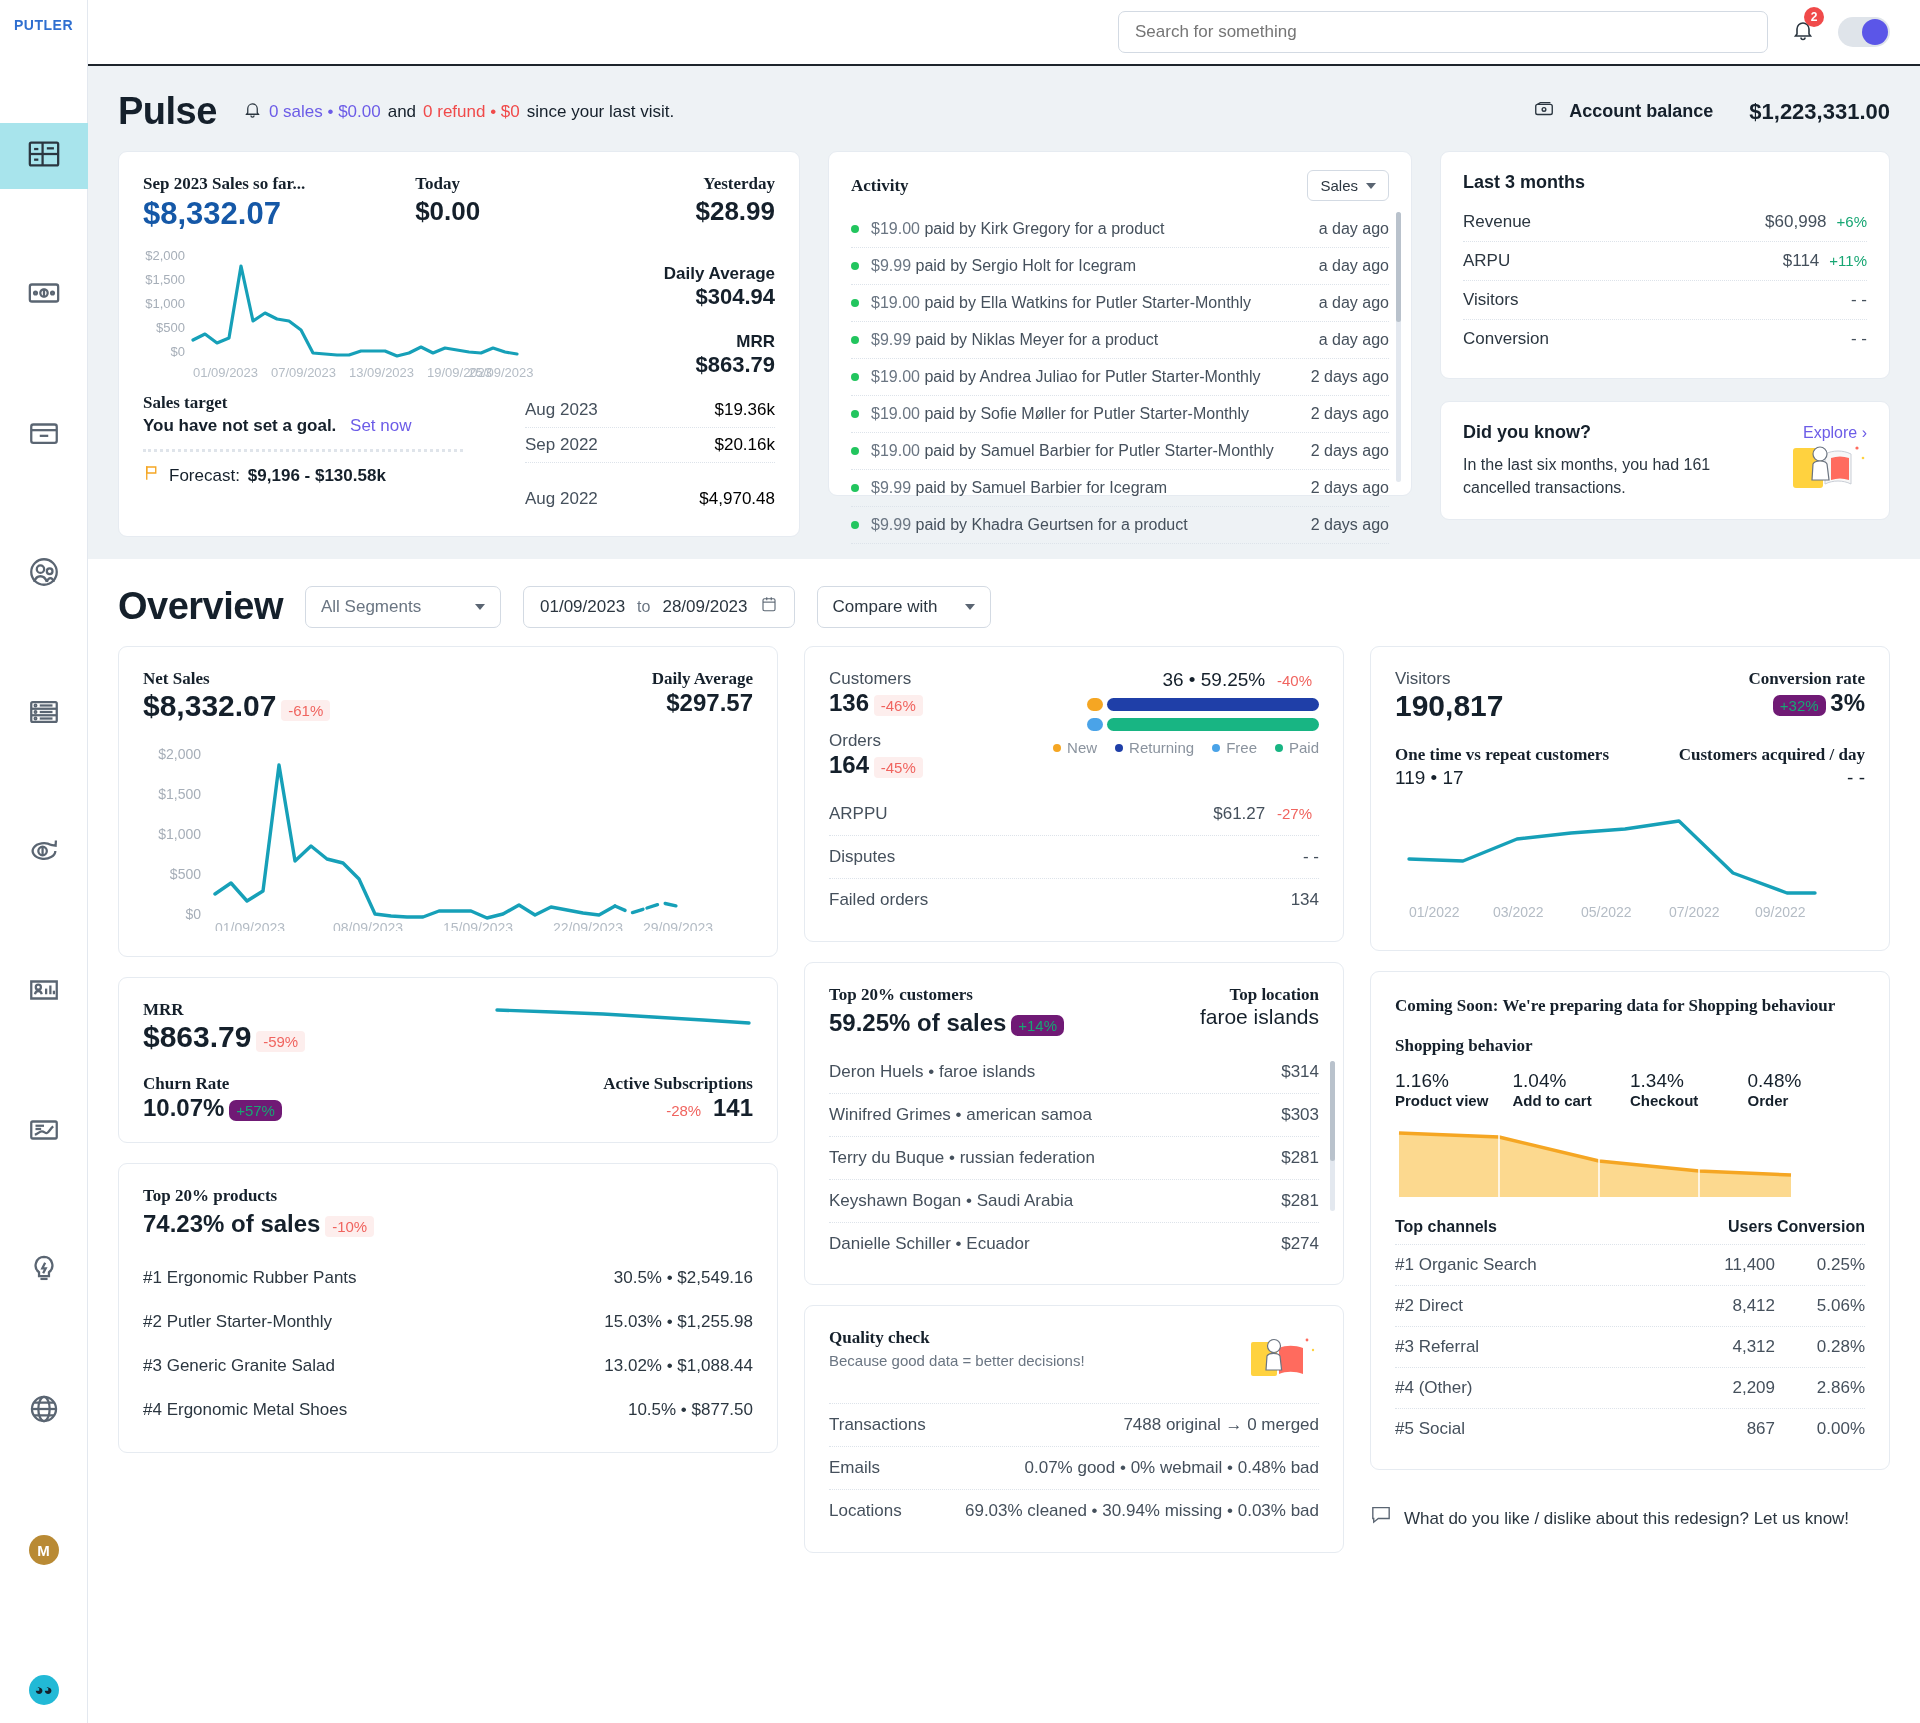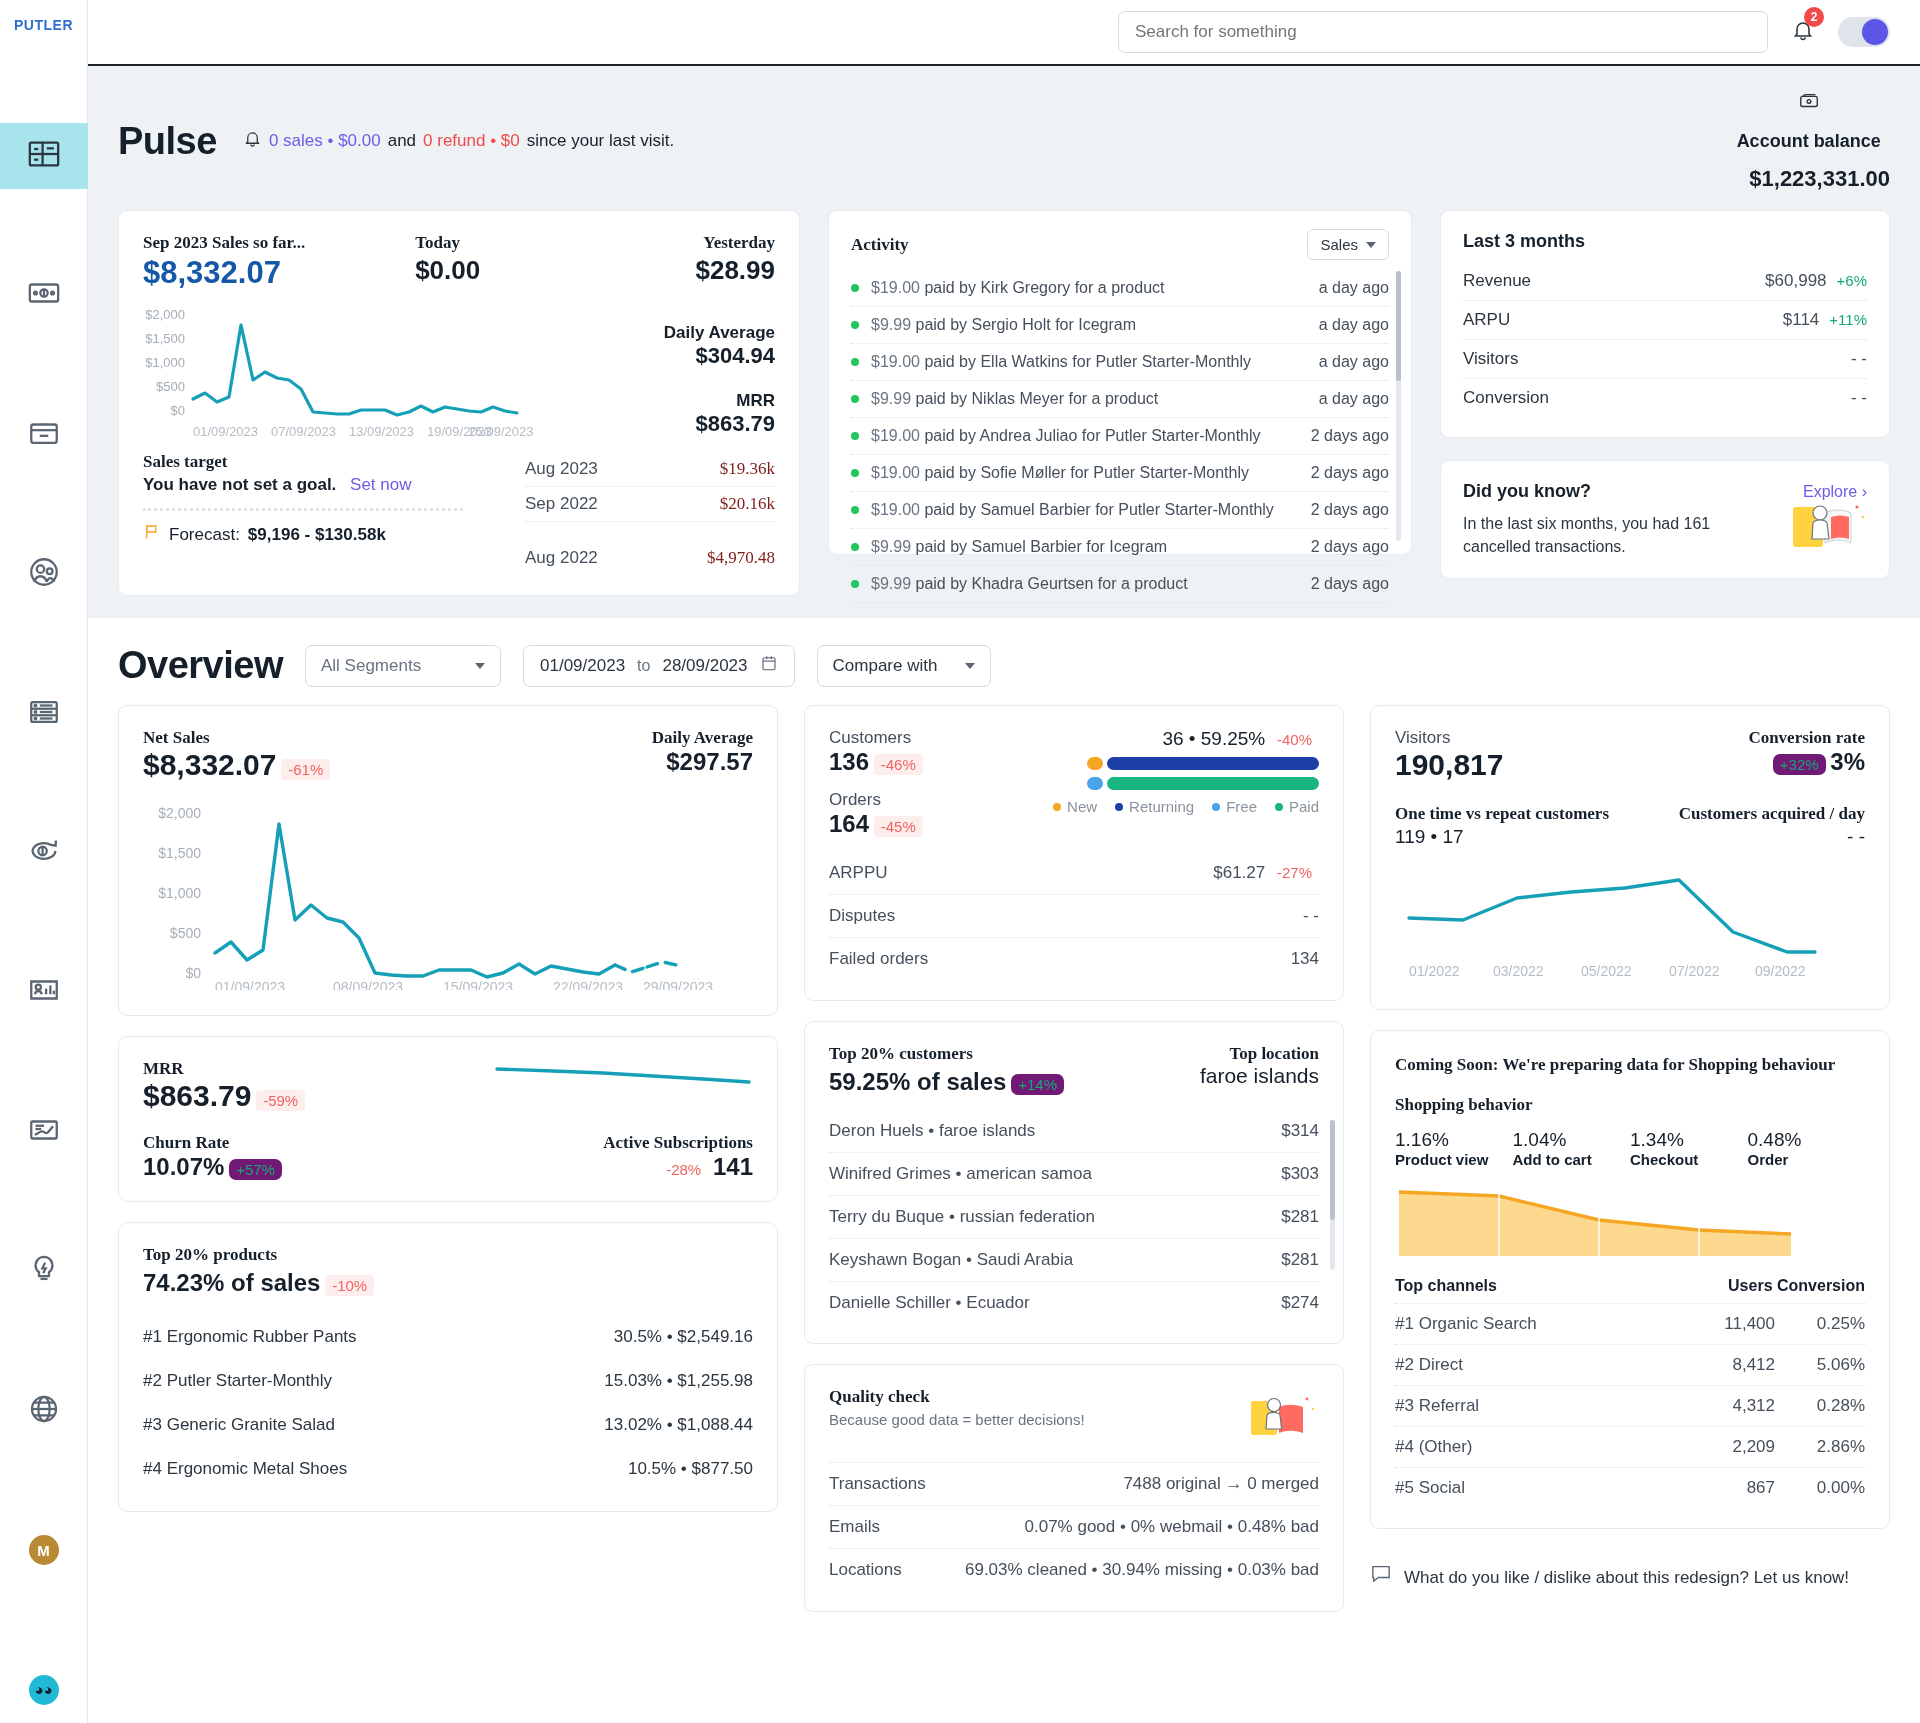--- a/index.html
+++ b/index.html
@@ -48,21 +48,21 @@
   .toggle::after { content:""; position: absolute; right: 2px; top: 2px; width: 26px; height: 26px;
                    border-radius: 50%; background: #5b56e8; }
 
   
   .pulse-section { background: #eef2f5; padding: 24px 30px 22px 30px; }
   .sec-head { display: flex; align-items: center; gap: 26px; margin-bottom: 18px; }
   h1.sec-title { font-size: 38px; font-weight: 700; letter-spacing: -0.5px; }
   .pulse-note { display: flex; align-items: center; gap: 7px; font-size: 17px; }
   .pulse-note svg { width: 19px; height: 19px; stroke: #2b3640; fill:none; stroke-width:1.6; }
   .c-purple { color: #6c5ce7; } .c-red { color: #f04a4a; }
-  .bal { margin-left: auto; display: flex; align-items: center; gap: 14px; font-size: 18px; font-weight: 700; flex-direction: column; }
+  .bal { margin-left: auto; display: flex; align-items: center; gap: 14px; font-size: 18px; font-weight: 700; }
   .bal svg { width: 22px; height: 22px; stroke:#2b3640; fill:none; stroke-width:1.5; }
   .bal .amt { font-size: 22px; margin-left: 22px; }
 
   .pulse-grid { display: grid; grid-template-columns: 682px 1fr 450px; gap: 28px; align-items: start; }
   .card { background: #fff; border: 1px solid #e6ebf1; border-radius: 9px; }
 
   .kpi-card { padding: 22px 24px 20px 24px; }
   .row { display: flex; justify-content: space-between; align-items: flex-start; }
   .lbl { font-size: 17px; font-weight: 700; color: #15202b; font-family: Liberation Serif, serif; }
   .lbl-thin { font-size: 17px; color: #45505c; }
@@ -78,21 +78,21 @@
   .goal-row { font-size: 17px; font-weight: 700; margin-top: 3px; }
   .goal-row a { color: #6c5ce7; text-decoration: none; font-weight: 400; margin-left: 9px; }
   .dotline { border-top: 3px dotted #dfe4ea; margin: 13px 0 12px 0; }
   .forecast { font-size: 17px; display:flex; align-items:center; gap: 8px; }
   .forecast svg { width: 18px; height: 18px; stroke: #f5a623; fill:none; stroke-width: 1.8; }
   .forecast b { font-weight: 700; }
   .hist { width: 250px; }
   .hist-row { display:flex; justify-content: space-between; font-size: 17px; color:#45505c;
               padding: 7px 0; border-bottom: 1px dotted #dde3ea; }
   .hist-row:last-child { border-bottom: 0; margin-top: 19px; }
-  .hist-row .hv { color: #7f1d1d; font-family: Liberation Serif, serif; }
+  .hist-row .hv { color: #000000; }
 
   
   .activity { padding: 18px 22px 10px 22px; position: relative; height: 345px; }
   .act-head { display:flex; justify-content: space-between; align-items: center; }
   .sel { border: 1px solid #d3dae3; border-radius: 6px; font-size: 15px; padding: 6px 12px;
          color: #2b3640; display: flex; align-items:center; gap: 8px; background:#fff; }
   .chev { width:0;height:0;border-left:5px solid transparent;border-right:5px solid transparent;border-top:6px solid #5a6572; }
   .act-list { margin-top: 10px; overflow: hidden; position: relative; }
   .act-item { display: flex; align-items: center; padding: 9px 0; border-bottom: 1px dotted #dde3ea; font-size: 16px; }
   .dot-g { width: 8px; height: 8px; border-radius: 50%; background: #22c55e; margin-right: 12px; flex:0 0 8px; }

